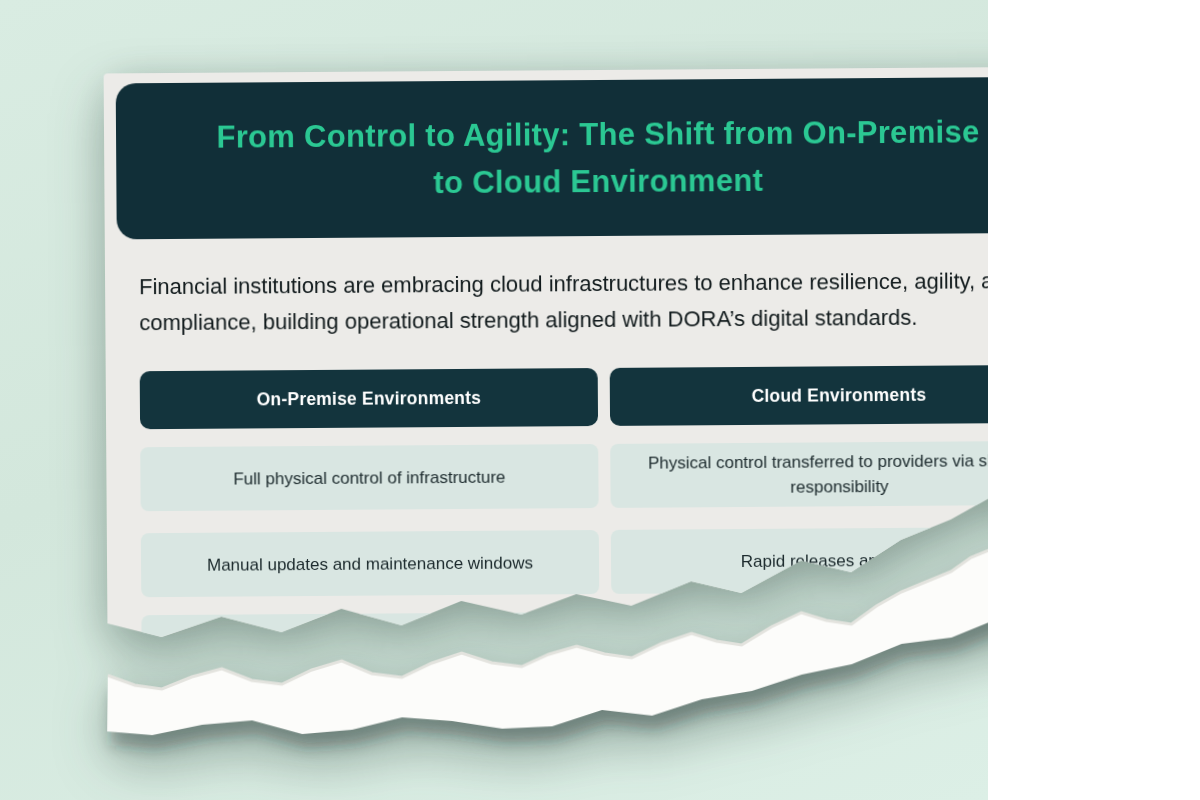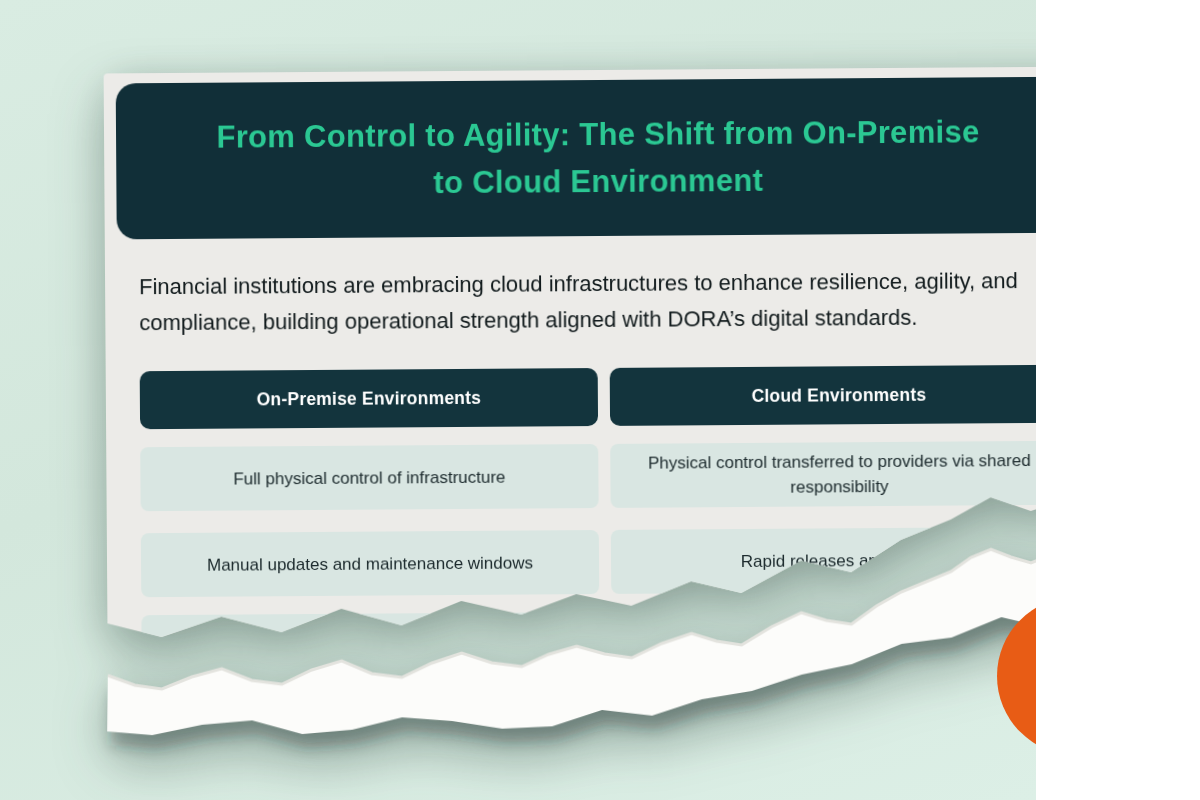--- a/index.html
+++ b/index.html
@@ -1,21 +1,22 @@
 <!DOCTYPE html>
 <html><head>
 <meta charset="utf-8">
 <style>
   html,body{margin:0;padding:0;}
   body{font-family:"Liberation Sans", sans-serif;}
   .scene{
     position:relative;
-    width:1036px;height:800px;
+    width:956px;height:800px;
     overflow:hidden;
     background:linear-gradient(160deg,#d9ece2 0%,#d3e7dc 45%,#dcefe6 100%);
+    padding-left:32px;
   }
   .paper-wrap{
     position:absolute;left:95px;top:60px;width:1010px;height:710px;
     transform:rotate(-0.4deg);
     filter:drop-shadow(0 22px 26px rgba(30,55,48,0.32)) drop-shadow(10px 4px 18px rgba(30,55,48,0.15));
   }
   .card{
     position:absolute;left:11px;top:10px;width:988px;height:620px;
     background:#ecebe8;
     border-radius:4px;

